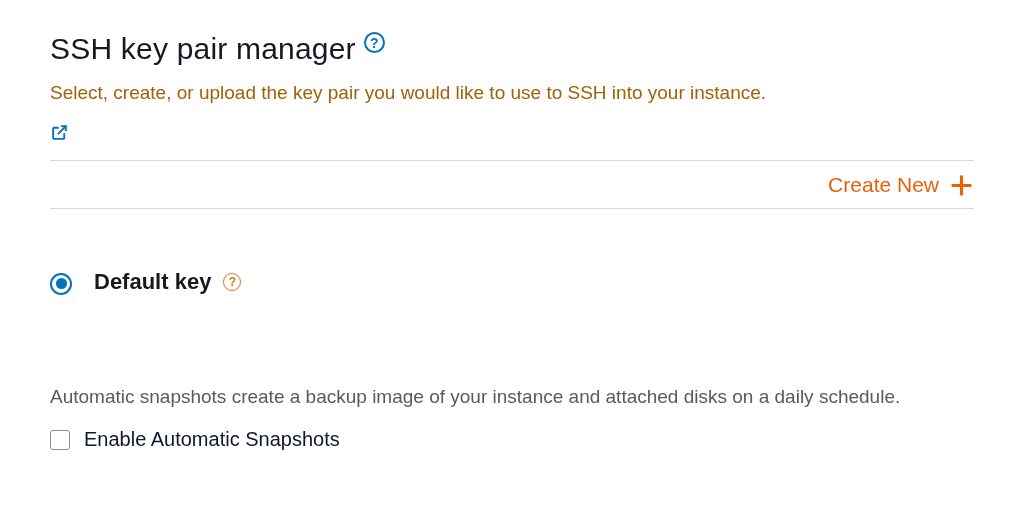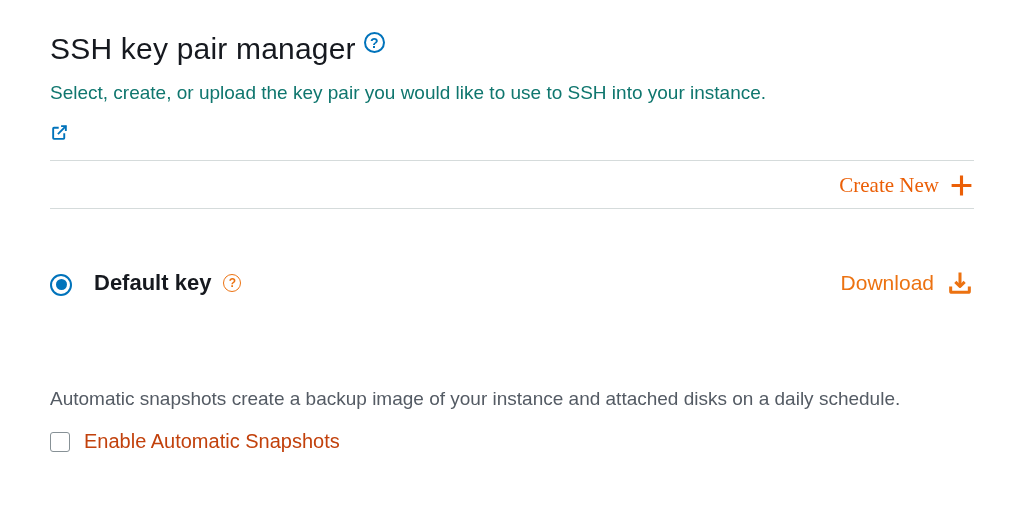--- a/index.html
+++ b/index.html
@@ -39,21 +39,21 @@
   .help-icon.small {
     width: 18px;
     height: 18px;
     font-size: 12px;
     border-width: 1.6px;
     color: #ec7211;
     border-color: #ec7211;
   }
   .desc {
     font-size: 19px;
-    color: #0f766e;
+    color: #a16207;
     margin: 14px 0 16px 0;
     line-height: 1.4;
   }
   .learn-link {
     display: inline-flex;
     align-items: center;
     gap: 8px;
     color: #0073bb;
     font-size: 19px;
     text-decoration: none;
@@ -77,21 +77,21 @@
     display: inline-flex;
     align-items: center;
     gap: 10px;
     color: #eb5f07;
     font-size: 21px;
     font-weight: 400;
     background: none;
     border: none;
     cursor: pointer;
     padding: 0;
-    font-family: Liberation Serif, serif;
+    font-family: Liberation Sans, sans-serif;
   }
   .action-btn svg { display: block; }
   .key-row {
     display: flex;
     align-items: center;
     justify-content: space-between;
     padding: 60px 0 40px 0;
   }
   .key-left {
     display: flex;
@@ -150,21 +150,21 @@
   .checkbox {
     width: 20px;
     height: 20px;
     border: 1.6px solid #879196;
     border-radius: 3px;
     background: #fff;
     cursor: pointer;
   }
   .checkbox-label {
     font-size: 20px;
-    color: #c2410c;
+    color: #0f172a;
     cursor: pointer;
   }
 </style>
 </head>
 <body>
 
 
 
 <div class="title-row">
   <h1>SSH key pair manager</h1>
@@ -199,28 +199,20 @@
 <div class="key-row">
   <div class="key-left">
     <span class="radio">
       <span class="radio-dot"></span>
     </span>
     <span class="key-name">
       <span>Default key</span>
       <span class="help-icon small">?</span>
     </span>
   </div>
-  <button class="download-btn">
-    <span>Download</span>
-    <svg width="28" height="28" viewBox="0 0 24 24" fill="none" stroke="#ec7211" stroke-width="2.6" stroke-linejoin="round">
-      <path d="M4 15v4a1 1 0 0 0 1 1h14a1 1 0 0 0 1-1v-4"></path>
-      <path d="M8 11l4 4 4-4"></path>
-      <path d="M12 3v12"></path>
-    </svg>
-  </button>
 </div>
 
 <p class="snapshot-desc">Automatic snapshots create a backup image of your instance and attached disks on a daily schedule.</p>
 
 <div class="checkbox-row">
   <span class="checkbox"></span>
   <span class="checkbox-label">Enable Automatic Snapshots</span>
 </div>
 
 

